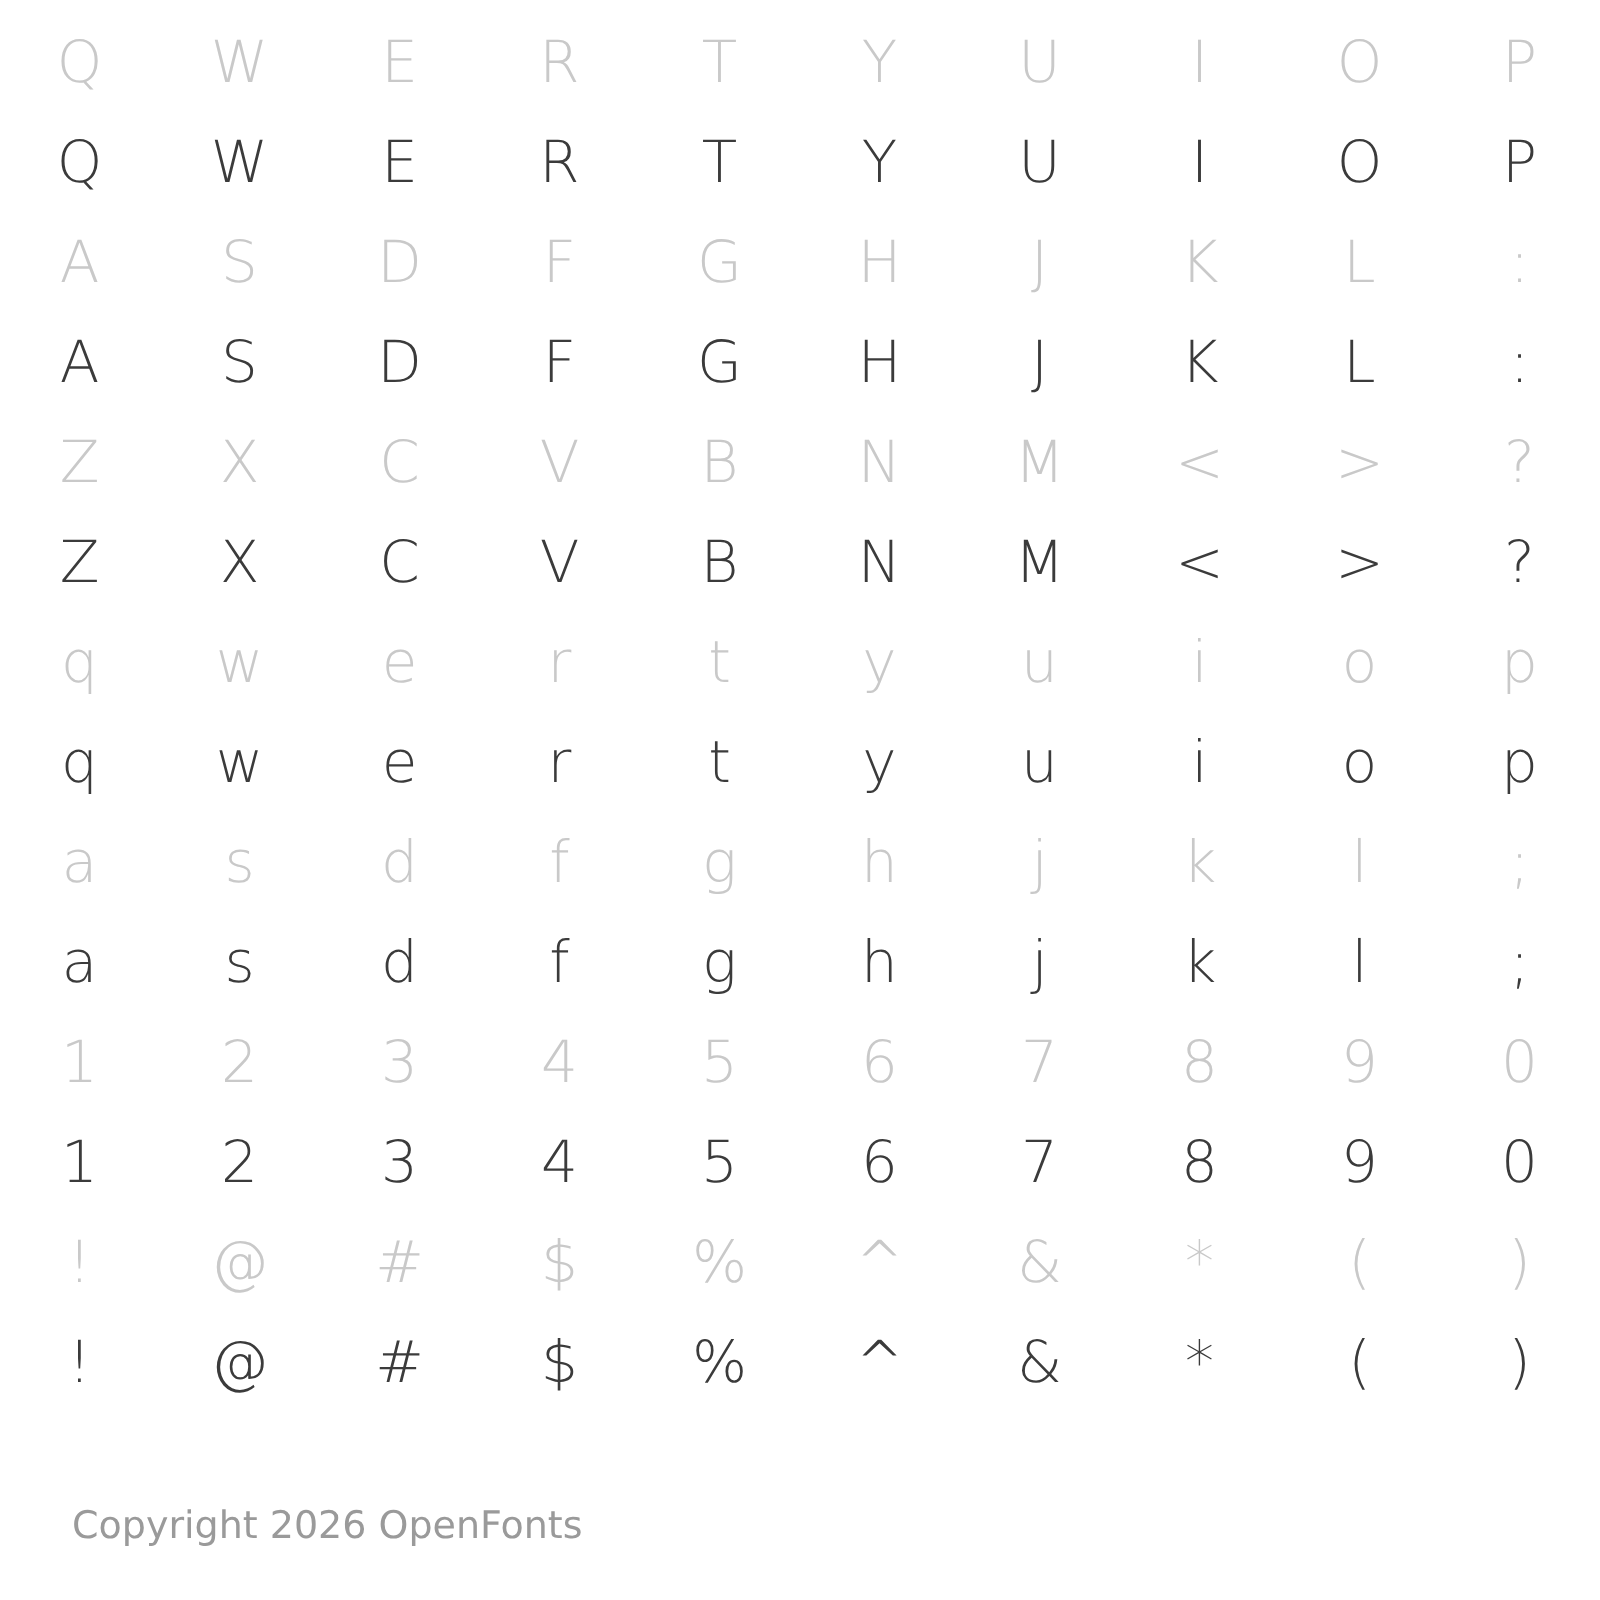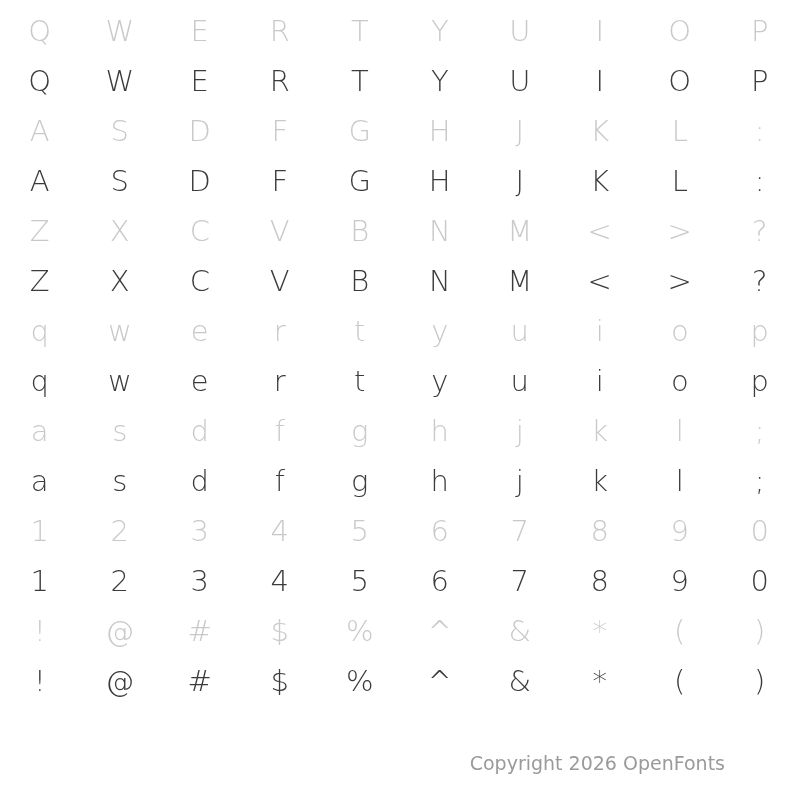--- a/index.html
+++ b/index.html
@@ -47,25 +47,26 @@
     color: #c9c9c9;
   }
   .row.dark .cell {
     color: #3b3b3b;
   }
   .footer {
     position: absolute;
     left: 0;
     right: 0;
     bottom: 26px;
-    text-align: right;
+    text-align: left;
     padding-right: 75px;
     font-size: 19px;
     color: #9a9a9a;
     font-family: "DejaVu Sans", sans-serif;
+    padding-left: 36px;
   }
 </style>
 </head>
 <body>
 
 <div class="sheet">
   <div class="grid" id="glyph-grid">
       <div class="row light">
         <div class="cell">Q</div>
         <div class="cell">W</div>

